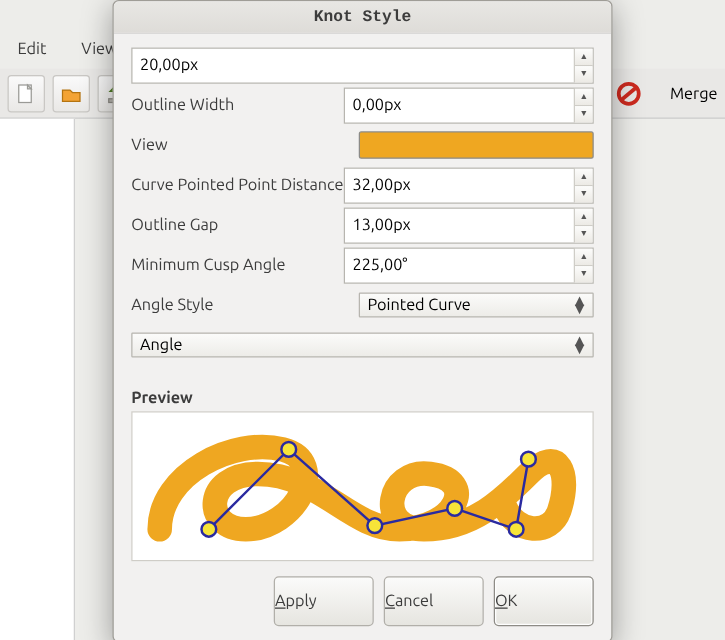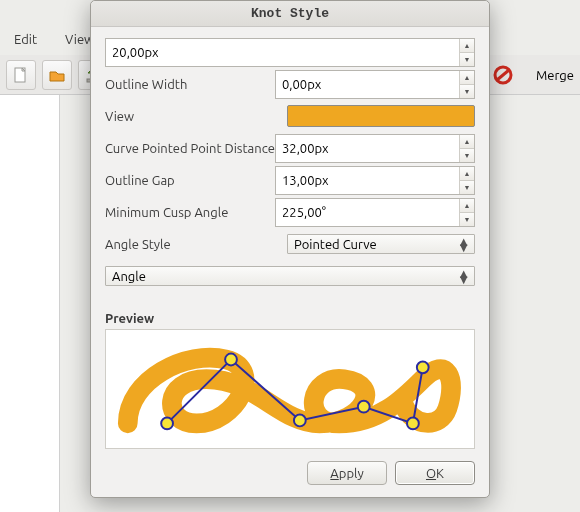--- a/index.html
+++ b/index.html
@@ -35,21 +35,21 @@
 .colorswatch.gray { background: #a3a3a3; }
 
 .combo { flex:1; height: 20px; border: 1px solid #b7b5af; border-radius: 1px; background: linear-gradient(#fbfbfa,#edece8); display:flex; align-items:center; padding: 0 6px; cursor:pointer; }
 .combo span { flex:1; }
 .combo .arrows { font-size: 9px; color:#555; letter-spacing:-2px; line-height: 6px; display:flex; flex-direction:column; }
 
 .preview-label { font-weight: bold; margin: 20px 0 4px 0; color:#3c3c3c; }
 .preview { height: 120px; background: #fff; border: 1px solid #cfcdc7; position: relative; overflow:hidden; }
 
 .btnbar { display:flex; justify-content:flex-end; gap: 8px; margin-top: 12px; }
-.btn { min-width: 80px; height: 24px; border: 1px solid #b1afa9; border-radius: 4px; background: linear-gradient(#fbfbfa,#e6e5e0); color:#3c3c3c; cursor:pointer; display:flex; align-items:center; justify-content:center; }
+.btn { min-width: 80px; height: 40px; border: 1px solid #b1afa9; border-radius: 4px; background: linear-gradient(#fbfbfa,#e6e5e0); color:#3c3c3c; cursor:pointer; display:flex; align-items:center; }
 .btn.focus { border: 1px solid #8e8c86; box-shadow: inset 0 0 0 1px #fff; }
 .und { text-decoration: underline; }
 </style>
 </head>
 <body>
 
 <div class="bg">
   <div class="menubar">
     <span>Edit</span>
     <span>View</span>
@@ -201,19 +201,22 @@
             <circle cx="310" cy="95" r="6"></circle>
             <circle cx="320" cy="38" r="6"></circle>
         </g>
       </svg>
     </div>
 
     <div class="btnbar">
       <div class="btn">
           <span><span class="und">A</span><span>pply</span></span>
         </div>
+      <div class="btn">
+          <span><span class="und">C</span>ancel</span>
+        </div>
       <div class="btn focus">
           <span><span class="und">O</span>K</span>
         </div>
     </div>
 
   </div>
 </div>
 
 </body></html>

